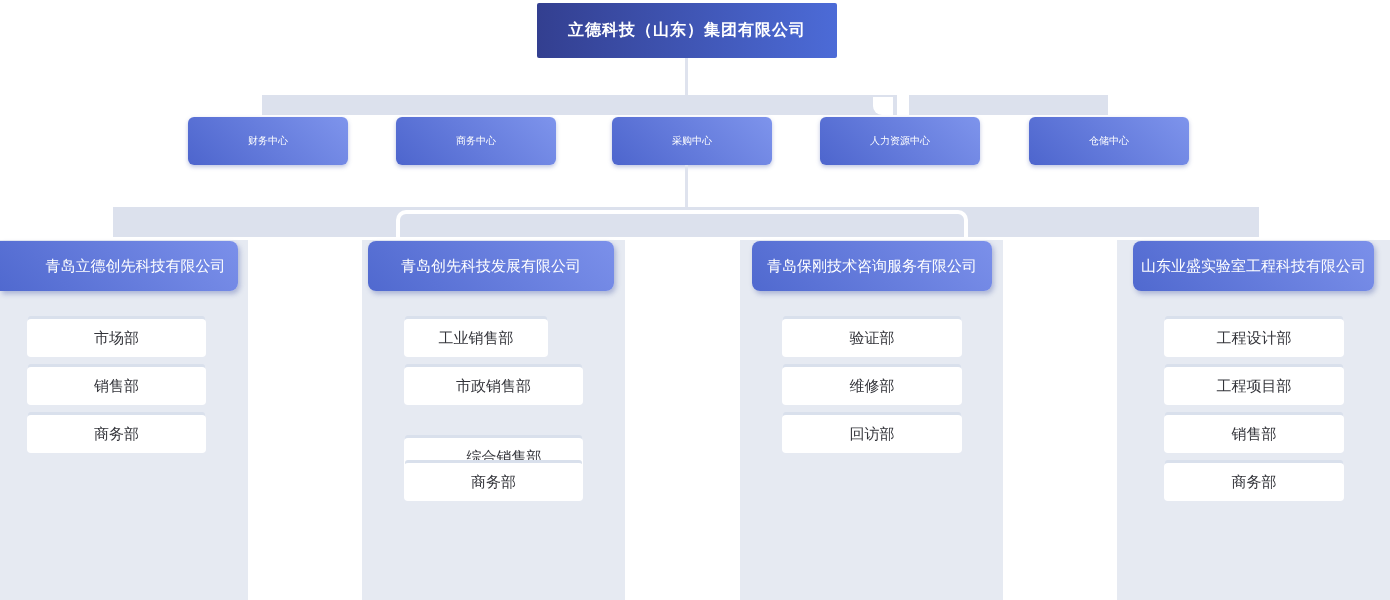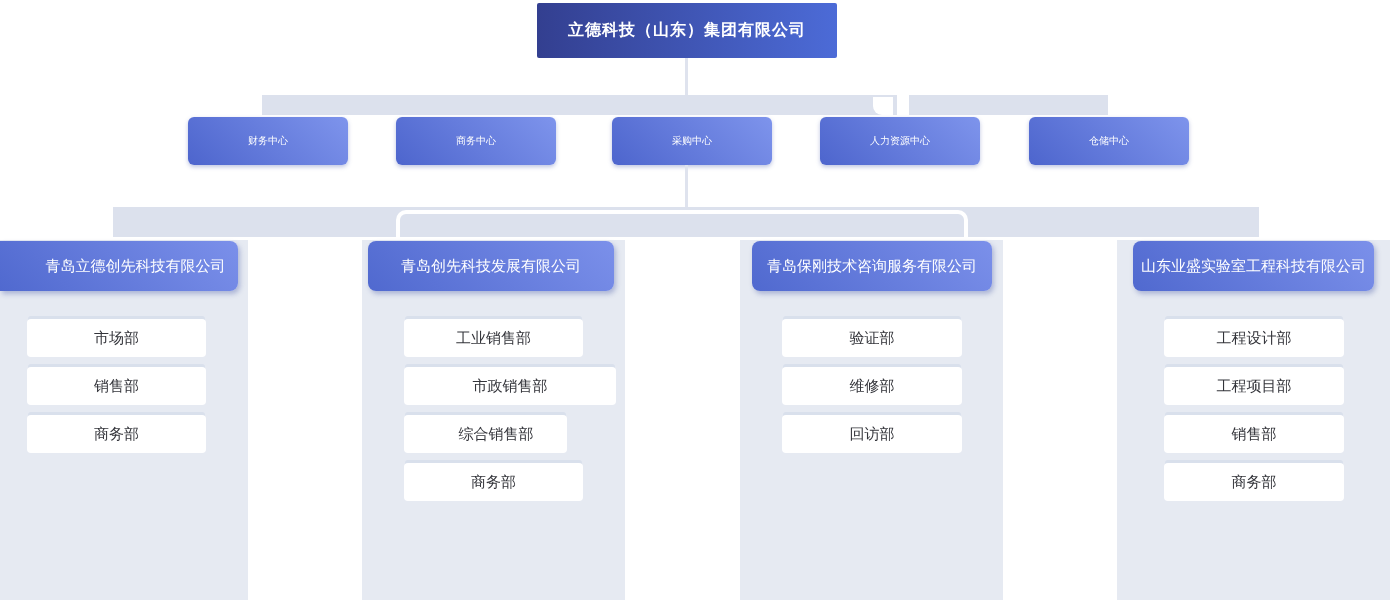--- a/index.html
+++ b/index.html
@@ -87,23 +87,23 @@
   <div class="abs bracket" style="left:396px; top:210px; width:572px; height:27px;"></div>
 
   <div class="abs panel" style="left:0; width:248px;"></div>
   <div class="abs sub-header cut-left" style="left:0; width:238px;">青岛立德创先科技有限公司</div>
   <div class="abs dept-node" style="left:27px; top:319px; width:179px;">市场部</div>
   <div class="abs dept-node" style="left:27px; top:367px; width:179px;">销售部</div>
   <div class="abs dept-node" style="left:27px; top:415px; width:179px;">商务部</div>
 
   <div class="abs panel" style="left:362px; width:263px;"></div>
   <div class="abs sub-header" style="left:368px; width:246px;">青岛创先科技发展有限公司</div>
-  <div class="abs dept-node" style="left:404px; top:319px; width:179px;">工业销售部</div>
-  <div class="abs dept-node" style="left:404px; top:367px; width:212px;">市政销售部</div>
-  <div class="abs dept-node" style="left:404px; top:415px; width:163px;padding-left:21px;">综合销售部</div>
+  <div class="abs dept-node" style="left:404px; top:319px; width:144px;">工业销售部</div>
+  <div class="abs dept-node" style="left:404px; top:367px; width:179px;">市政销售部</div>
+  <div class="abs dept-node" style="left:404px; top:438px; width:179px;padding-left:21px;">综合销售部</div>
   <div class="abs dept-node" style="left:404px; top:463px; width:179px;">商务部</div>
 
   <div class="abs panel" style="left:740px; width:263px;"></div>
   <div class="abs sub-header" style="left:752px; width:240px;">青岛保刚技术咨询服务有限公司</div>
   <div class="abs dept-node" style="left:782px; top:319px; width:180px;">验证部</div>
   <div class="abs dept-node" style="left:782px; top:367px; width:180px;">维修部</div>
   <div class="abs dept-node" style="left:782px; top:415px; width:180px;">回访部</div>
 
   <div class="abs panel" style="left:1117px; width:273px;"></div>
   <div class="abs sub-header" style="left:1133px; width:241px;">山东业盛实验室工程科技有限公司</div>

